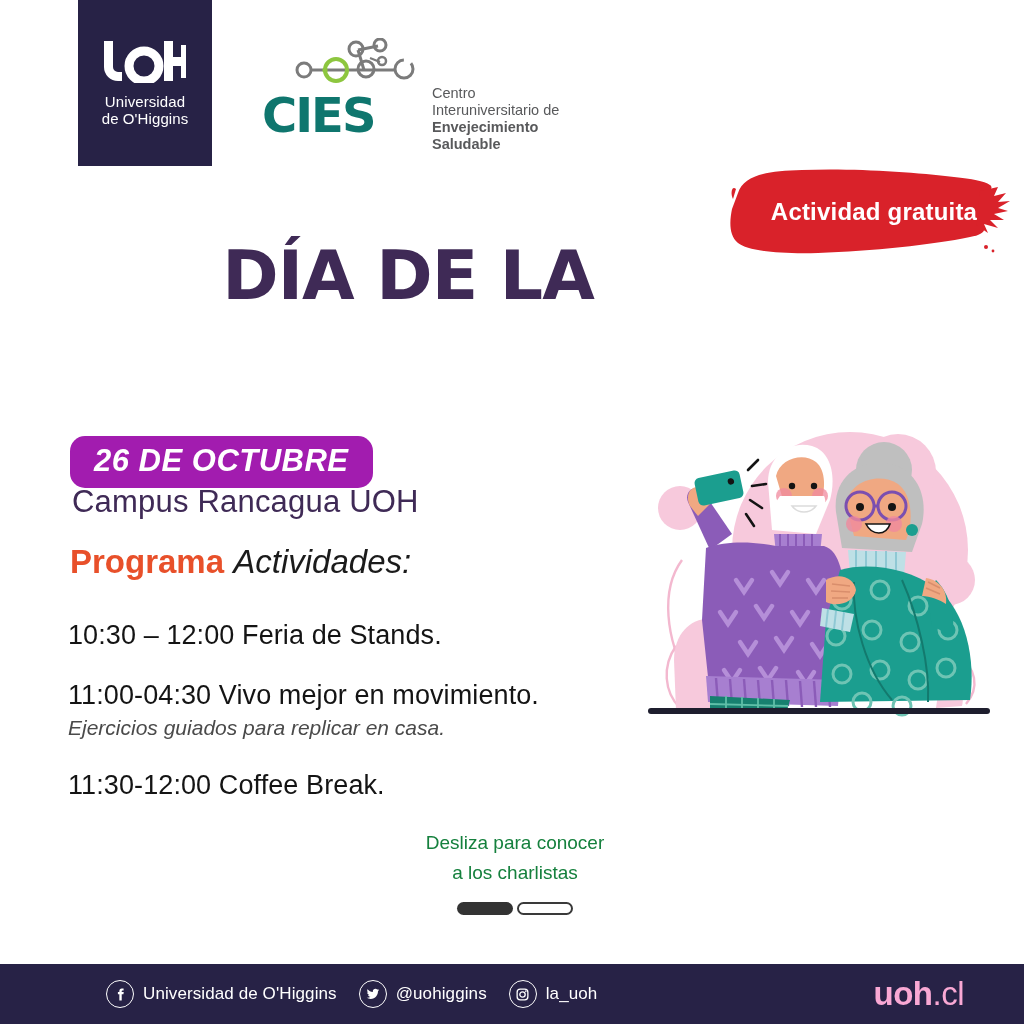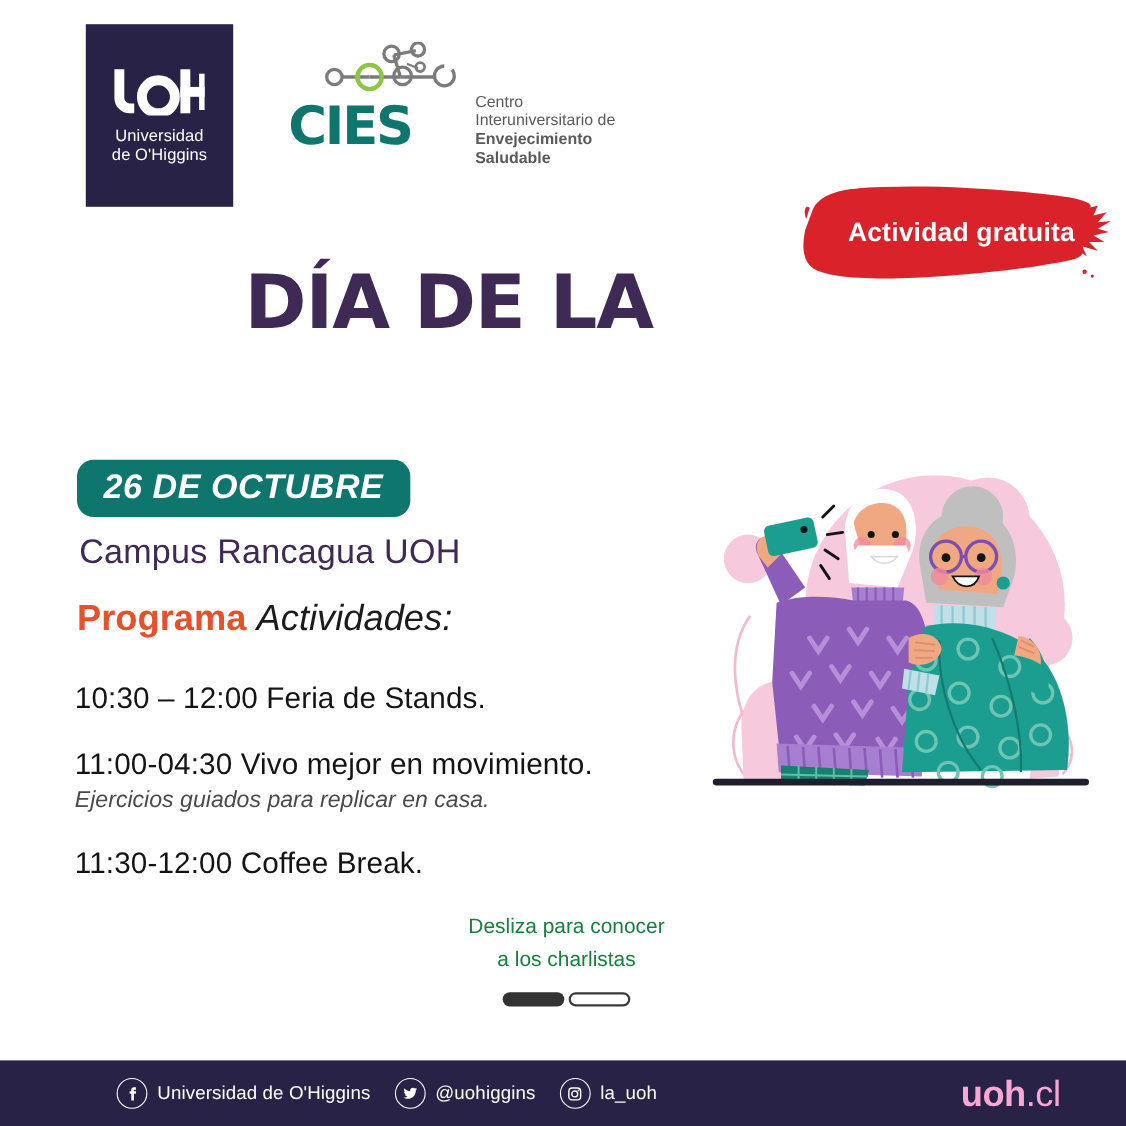--- a/index.html
+++ b/index.html
@@ -23,21 +23,20 @@
     position: absolute;
     left: 78px;
     top: 0px;
     width: 134px;
     height: 166px;
     background: #272246;
     display: flex;
     flex-direction: column;
     align-items: center;
     justify-content: center;
-    margin-top: 22px;
   }
   .uoh-mark {
     width: 86px;
     height: 44px;
     margin-bottom: 10px;
   }
   .uoh-sub {
     color: #ffffff;
     font-size: 15px;
     line-height: 17px;
@@ -121,22 +120,22 @@
     color: #3F2A56;
     font-family: "DejaVu Sans", sans-serif;
     text-align: center;
   }
   .headline-line .teal { color: #0D9E8A; }
 
   
   .date-badge {
     position: absolute;
     left: 70px;
-    top: 418px;
-    background: #0f766e;
+    top: 436px;
+    background: #a21caf;
     border-radius: 15px;
     padding: 7px 24px 9px 24px;
     color: #ffffff;
     font-size: 31px;
     font-weight: bold;
     font-style: italic;
     letter-spacing: .5px;
   }
 
   .venue {

